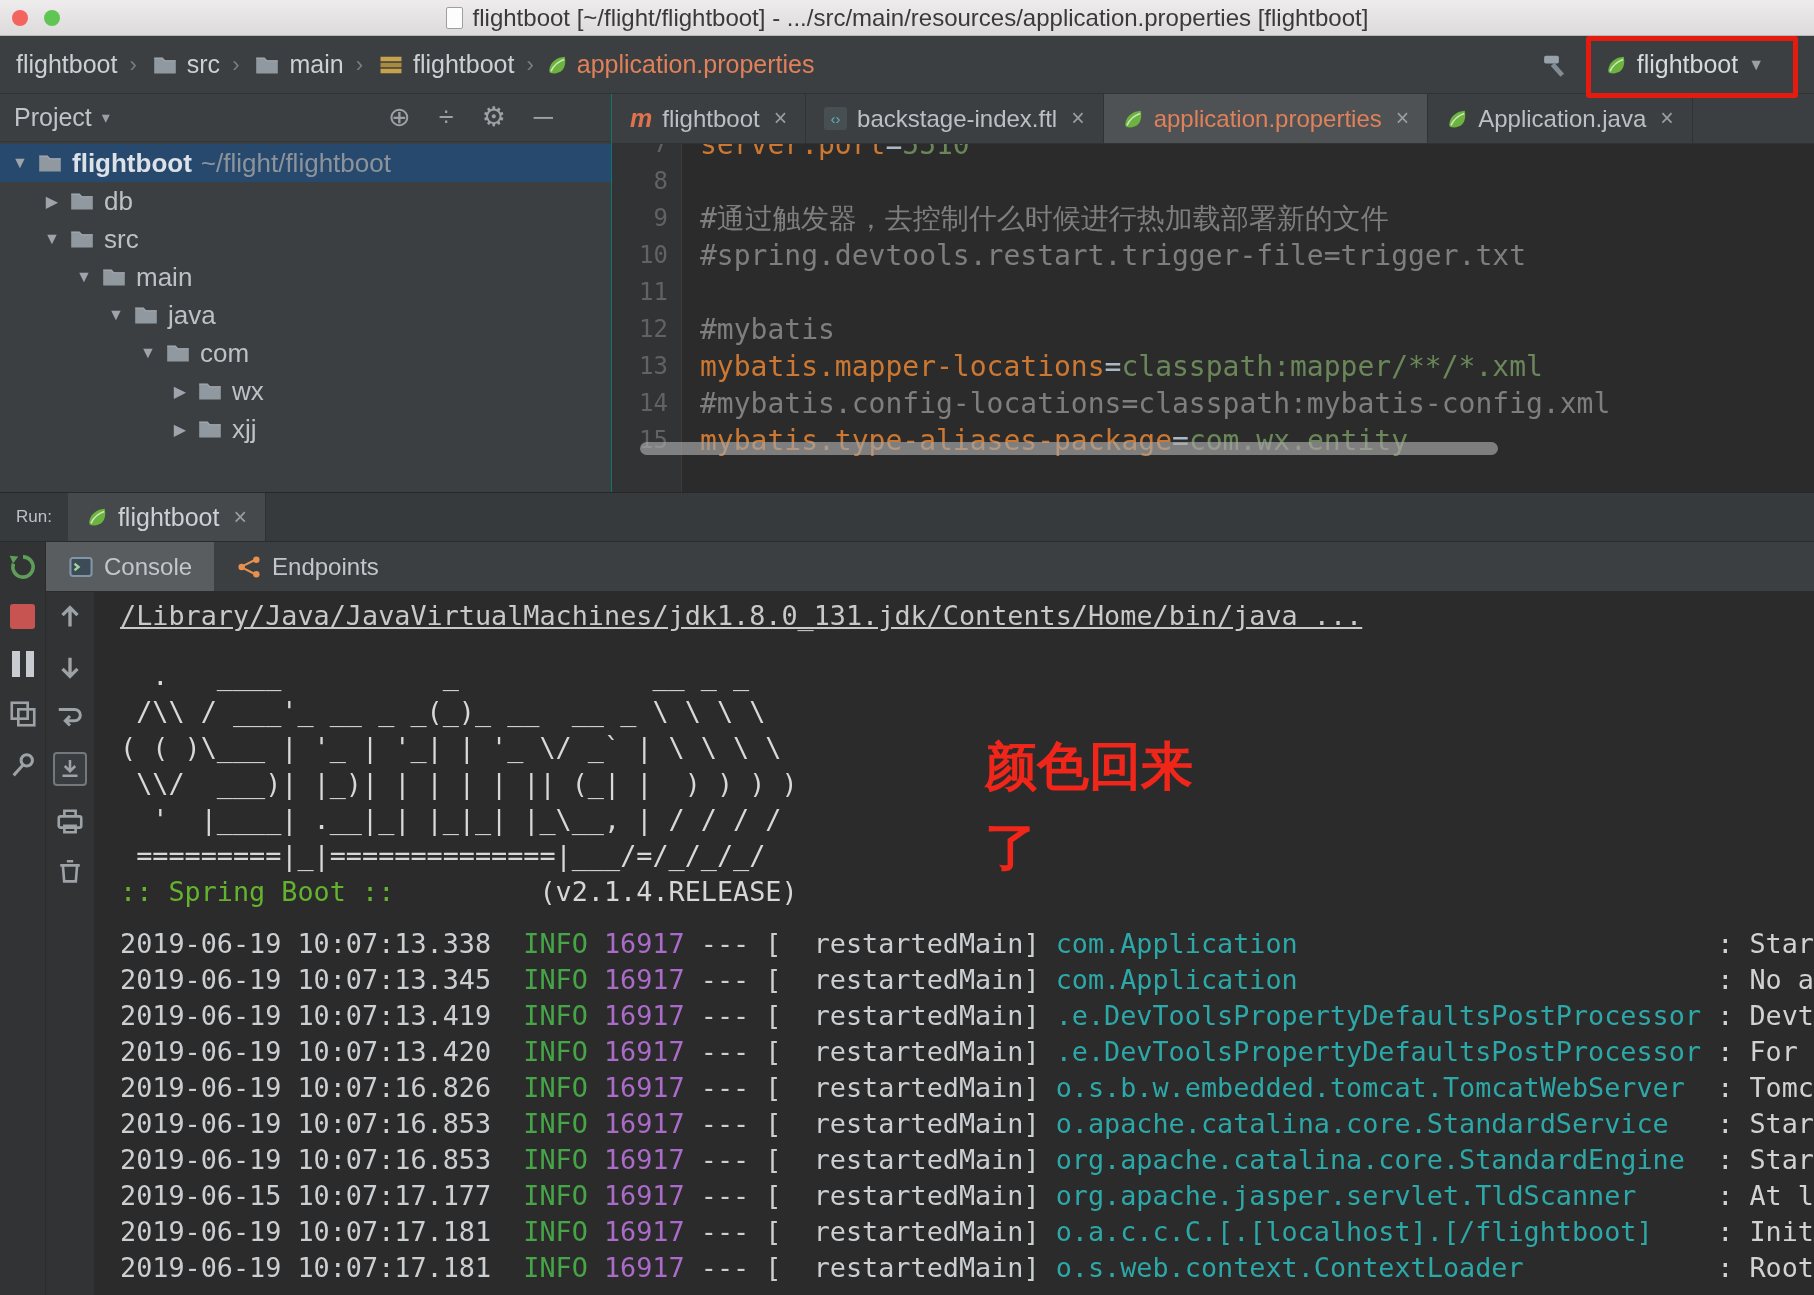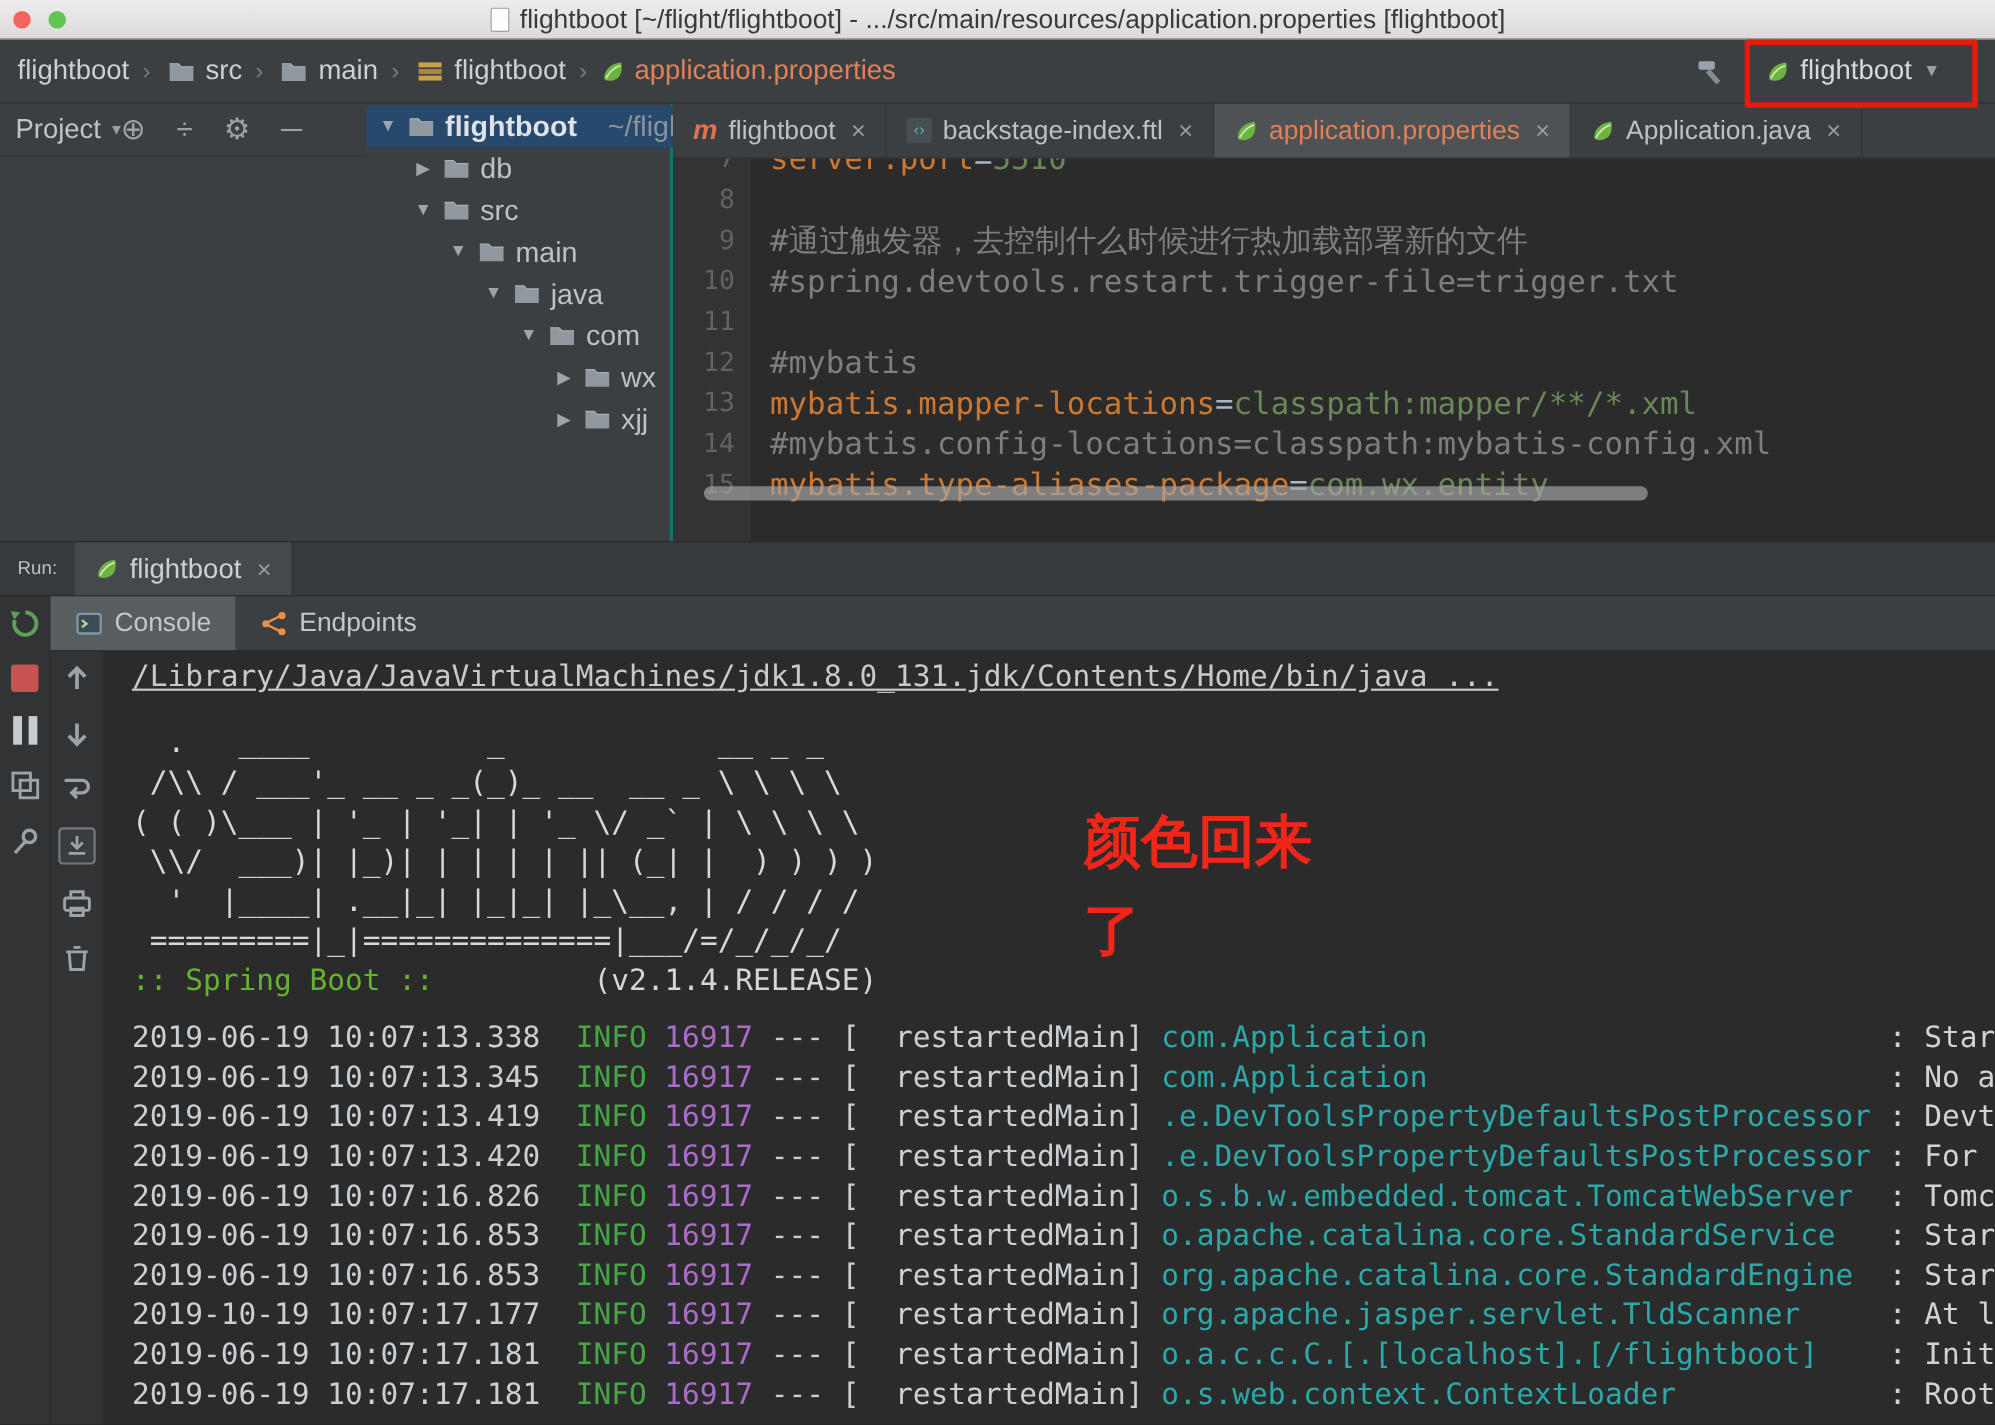--- a/index.html
+++ b/index.html
@@ -20,32 +20,32 @@
   .crumb{color:#ccd0d4;font-size:25px;white-space:nowrap}
   .crumb-current{color:#e0815a}
   .sep{color:#7a7e82;font-size:22px;margin:0 12px}
   .nav-ico{margin-right:9px;flex:0 0 auto}
   .nav-right{margin-left:auto;display:flex;align-items:center;gap:26px;padding-right:24px}
   .run-config{display:flex;align-items:center;gap:10px;color:#d6d9dc;font-size:25px;padding:6px 10px}
   .caret{color:#9aa0a6;font-size:16px}
 
   
   .main{flex:0 0 398px;display:flex;overflow:hidden}
-  .project-panel{width:612px;flex:0 0 612px;background:#3c3f41;border-right:3px solid #0f766e;display:flex;flex-direction:row}
+  .project-panel{width:612px;flex:0 0 612px;background:#3c3f41;border-right:1px solid #0f766e;display:flex;flex-direction:column}
   .panel-header{height:48px;display:flex;align-items:center;padding:0 14px;color:#c0c3c7;font-size:25px;border-bottom:1px solid #333637}
   .ph-caret{color:#9aa0a6;font-size:16px;margin-left:10px}
   .ph-icons{margin-left:auto;display:flex;gap:28px;color:#9da1a5;font-size:27px;padding-right:44px}
   .ph-icons span{cursor:default;line-height:1}
   .tree{padding-top:2px}
   .tree-row{height:38px;display:flex;align-items:center;color:#bdc1c5;font-size:26px;white-space:nowrap}
   .tree-row.selected{background:#27496d}
   .t-arrow{width:28px;color:#9ea4ab;font-size:16px;text-align:center;flex:0 0 28px}
   .ico-folder{width:24px;height:20px;margin:0 10px 0 4px;flex:0 0 auto}
   .t-label.root{font-weight:bold;color:#dde2e8}
-  .t-path{color:#8d939a;margin-left:28px}
+  .t-path{color:#8d939a;margin-left:9px}
 
   
   .editor-area{flex:1;display:flex;flex-direction:column;background:#2b2b2b;min-width:0}
   .tabs{flex:0 0 50px;background:#3c3f41;display:flex;align-items:stretch;border-bottom:1px solid #323232}
   .tab{display:flex;align-items:center;gap:10px;padding:0 18px;color:#bcc0c4;font-size:24px;border-right:1px solid #303335;white-space:nowrap}
   .tab.active{background:#4e5254;color:#e0815a}
   .close{color:#9a9ea2;font-size:23px;margin-left:4px}
   .mvn-icon{color:#e0734d;font-weight:bold;font-style:italic;font-size:25px}
   .ftl-icon{width:23px;height:23px;background:#474f52;border-radius:3px;color:#5fb3b3;font-size:15px;display:flex;align-items:center;justify-content:center}
   .ico-leaf{width:22px;height:22px;flex:0 0 auto}
@@ -441,21 +441,21 @@
             <span class="ver">(v2.1.4.RELEASE)</span>
           </div>
           <div class="logs">
             <div class="log-row"><span class="c-t">2019-06-19 10:07:13.338</span><span class="c-l">INFO</span><span class="c-p">16917</span><span class="c-d">---</span><span class="c-th">[  restartedMain]</span><span class="c-lg">com.Application</span><span class="c-m">: Start</span></div>
             <div class="log-row"><span class="c-t">2019-06-19 10:07:13.345</span><span class="c-l">INFO</span><span class="c-p">16917</span><span class="c-d">---</span><span class="c-th">[  restartedMain]</span><span class="c-lg">com.Application</span><span class="c-m">: No ac</span></div>
             <div class="log-row"><span class="c-t">2019-06-19 10:07:13.419</span><span class="c-l">INFO</span><span class="c-p">16917</span><span class="c-d">---</span><span class="c-th">[  restartedMain]</span><span class="c-lg">.e.DevToolsPropertyDefaultsPostProcessor</span><span class="c-m">: Devto</span></div>
             <div class="log-row"><span class="c-t">2019-06-19 10:07:13.420</span><span class="c-l">INFO</span><span class="c-p">16917</span><span class="c-d">---</span><span class="c-th">[  restartedMain]</span><span class="c-lg">.e.DevToolsPropertyDefaultsPostProcessor</span><span class="c-m">: For a</span></div>
             <div class="log-row"><span class="c-t">2019-06-19 10:07:16.826</span><span class="c-l">INFO</span><span class="c-p">16917</span><span class="c-d">---</span><span class="c-th">[  restartedMain]</span><span class="c-lg">o.s.b.w.embedded.tomcat.TomcatWebServer</span><span class="c-m">: Tomca</span></div>
             <div class="log-row"><span class="c-t">2019-06-19 10:07:16.853</span><span class="c-l">INFO</span><span class="c-p">16917</span><span class="c-d">---</span><span class="c-th">[  restartedMain]</span><span class="c-lg">o.apache.catalina.core.StandardService</span><span class="c-m">: Start</span></div>
             <div class="log-row"><span class="c-t">2019-06-19 10:07:16.853</span><span class="c-l">INFO</span><span class="c-p">16917</span><span class="c-d">---</span><span class="c-th">[  restartedMain]</span><span class="c-lg">org.apache.catalina.core.StandardEngine</span><span class="c-m">: Start</span></div>
-            <div class="log-row"><span class="c-t">2019-10-19 10:07:17.177</span><span class="c-l">INFO</span><span class="c-p">16917</span><span class="c-d">---</span><span class="c-th">[  restartedMain]</span><span class="c-lg">org.apache.jasper.servlet.TldScanner</span><span class="c-m">: At le</span></div>
+            <div class="log-row"><span class="c-t">2019-06-15 10:07:17.177</span><span class="c-l">INFO</span><span class="c-p">16917</span><span class="c-d">---</span><span class="c-th">[  restartedMain]</span><span class="c-lg">org.apache.jasper.servlet.TldScanner</span><span class="c-m">: At le</span></div>
             <div class="log-row"><span class="c-t">2019-06-19 10:07:17.181</span><span class="c-l">INFO</span><span class="c-p">16917</span><span class="c-d">---</span><span class="c-th">[  restartedMain]</span><span class="c-lg">o.a.c.c.C.[.[localhost].[/flightboot]</span><span class="c-m">: Initi</span></div>
             <div class="log-row"><span class="c-t">2019-06-19 10:07:17.181</span><span class="c-l">INFO</span><span class="c-p">16917</span><span class="c-d">---</span><span class="c-th">[  restartedMain]</span><span class="c-lg">o.s.web.context.ContextLoader</span><span class="c-m">: Root</span></div>
           </div>
         </div>
       </div>
     </div>
   </div>
 
   <div class="anno-box"></div>
   <div class="anno-text">颜色回来

